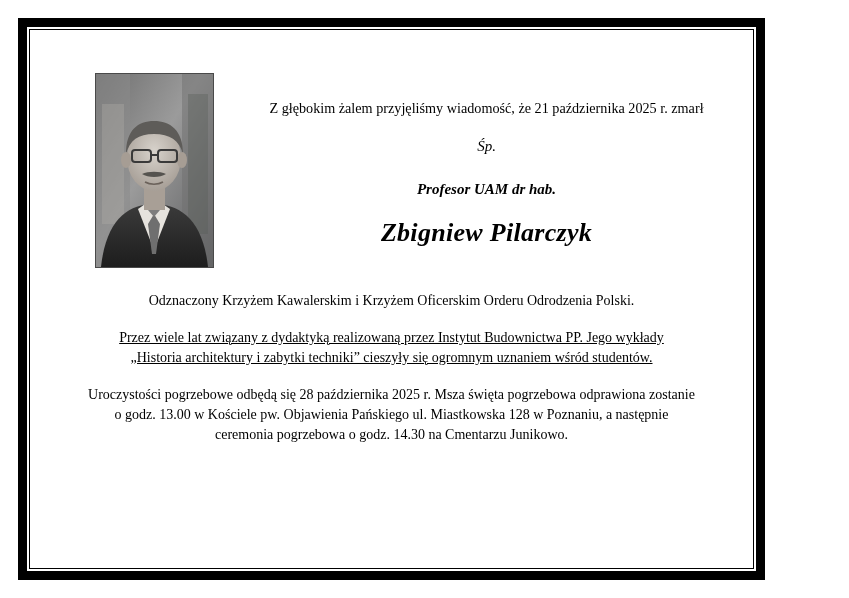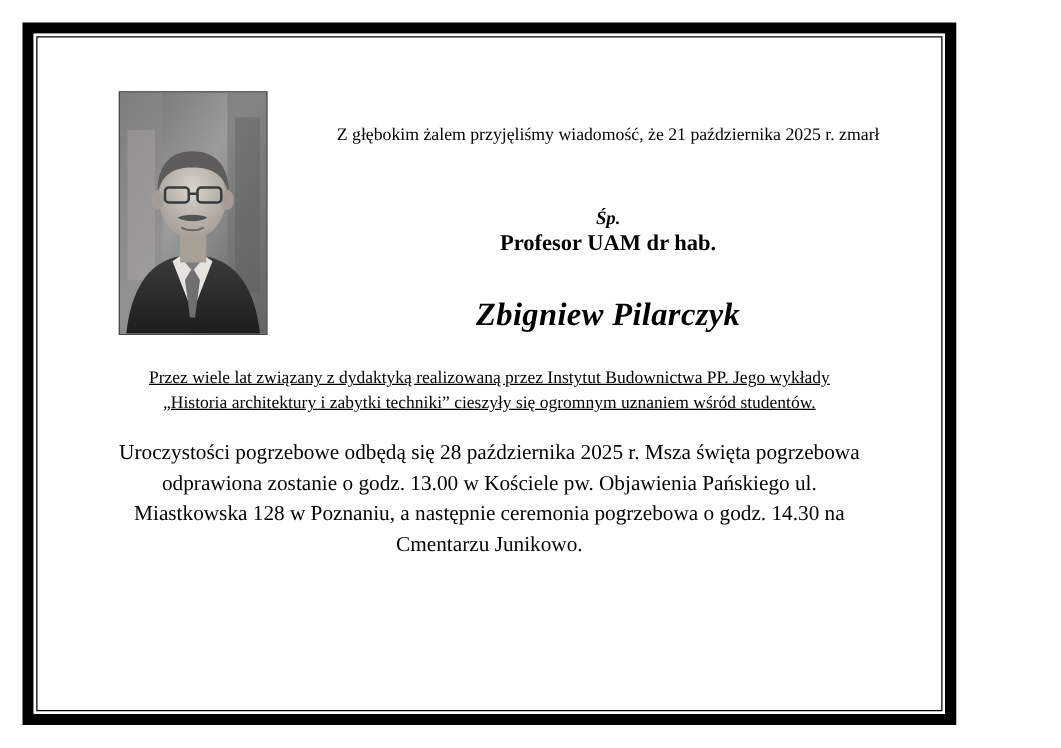--- a/index.html
+++ b/index.html
@@ -70,53 +70,54 @@
     margin-left: 190px;
     text-align: center;
     padding-top: 42px;
   }
   .intro-line {
     font-size: 14.2px;
     line-height: 1.35;
   }
   .sp-line {
     font-size: 15px;
+    font-weight: normal;
+    font-style: italic;
+    margin-top: 20px;
+  }
+  .title-line {
+    font-size: 15px;
     font-weight: bold;
     font-style: italic;
-    margin-top: 49px;
-  }
-  .title-line {
-    font-size: 18px;
-    font-weight: bold;
-    margin-top: 0;
+    margin-top: 26px;
   }
   .name-line {
     font-size: 26px;
     font-weight: bold;
     font-style: italic;
-    margin-top: 32px;
+    margin-top: 20px;
     letter-spacing: 0.3px;
   }
   
   .body-block {
     margin-top: 26px;
     text-align: center;
   }
   p.para {
     margin: 0 0 17px 0;
     font-size: 14px;
     line-height: 1.42;
     text-align: center;
   }
   p.para.wide {
     margin-left: 6px;
     margin-right: 6px;
   }
   p.para.small {
-    font-size: 17px;
+    font-size: 14px;
     line-height: 1.45;
     margin-left: 24px;
     margin-right: 24px;
     margin-bottom: 0;
   }
   p.para.quote {
     margin-left: 40px;
     margin-right: 40px;
     text-decoration: underline;
   }
@@ -184,20 +185,21 @@
           <div class="intro-block">
             <div class="intro-line">Z głębokim żalem przyjęliśmy wiadomość, że 21 października 2025 r. zmarł</div>
             <div class="sp-line">Śp.</div>
             <div class="title-line">Profesor UAM dr hab.</div>
             <div class="name-line">Zbigniew Pilarczyk</div>
           </div>
 
         </div>
 
         <div class="body-block">
+          <p class="para">Odznaczony Krzyżem Kawalerskim i Krzyżem Oficerskim Orderu Odrodzenia Polski.</p>
           <p class="para quote">Przez wiele lat związany z dydaktyką realizowaną przez Instytut Budownictwa PP. Jego wykłady „Historia architektury i zabytki techniki” cieszyły się ogromnym uznaniem wśród studentów.</p>
           <p class="para small">Uroczystości pogrzebowe odbędą się 28 października 2025 r. Msza święta pogrzebowa odprawiona zostanie o godz. 13.00 w Kościele pw. Objawienia Pańskiego ul. Miastkowska 128 w Poznaniu, a następnie ceremonia pogrzebowa o godz. 14.30 na Cmentarzu Junikowo.</p>
         </div>
 
       </div>
     </div>
   </div>
 </div>
 
 </body></html>

